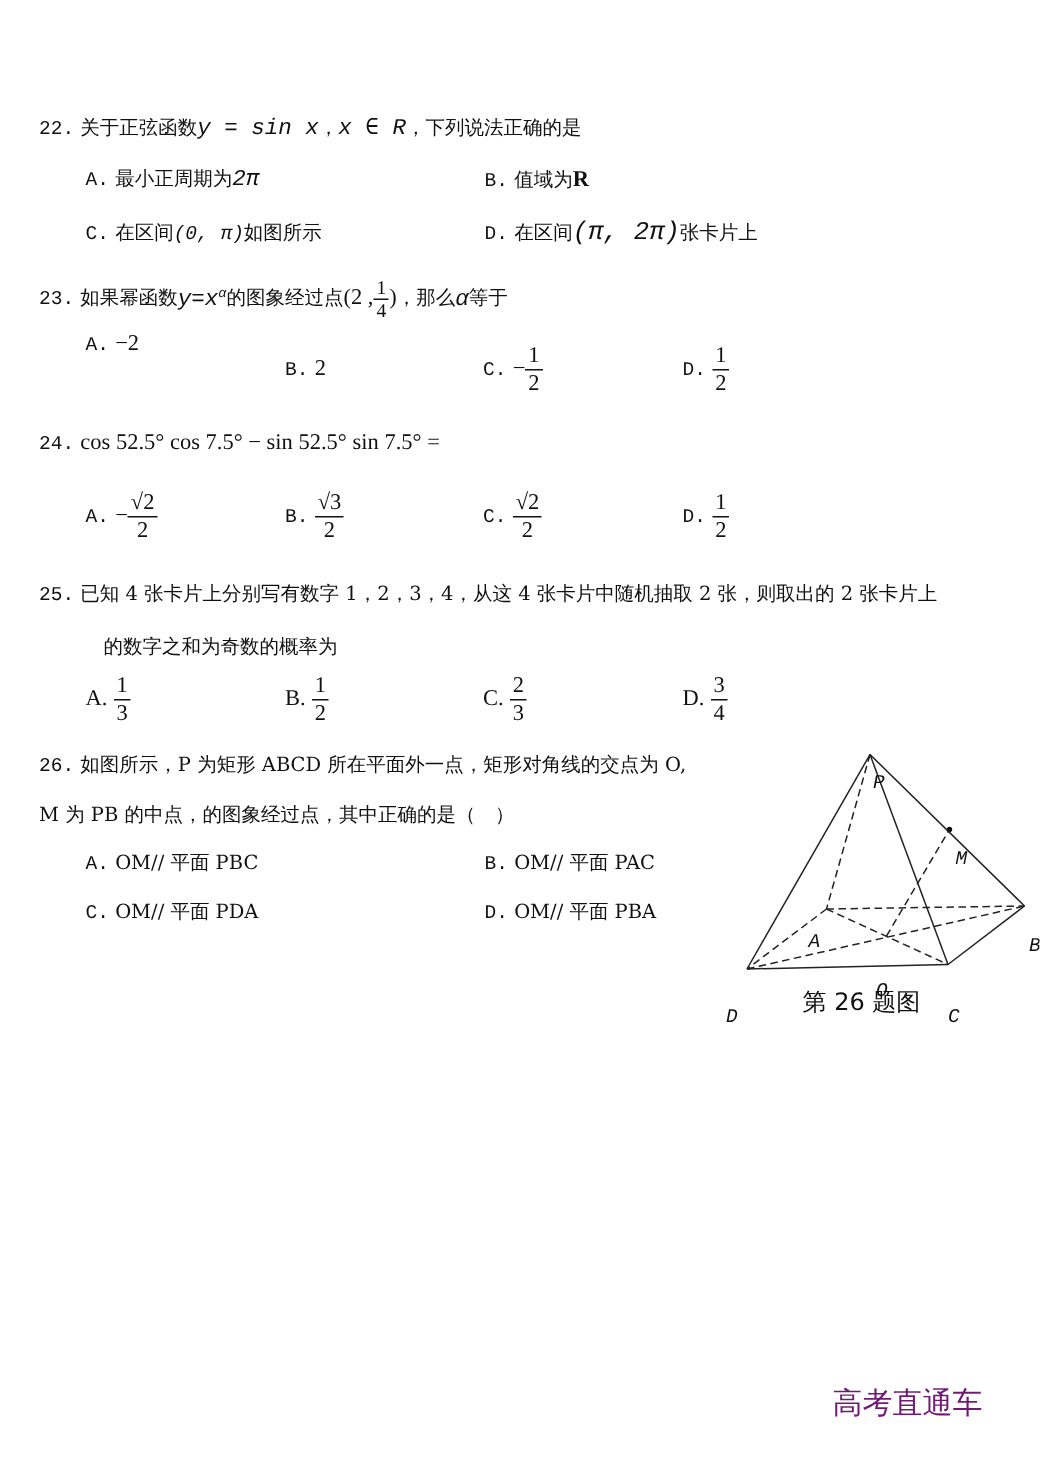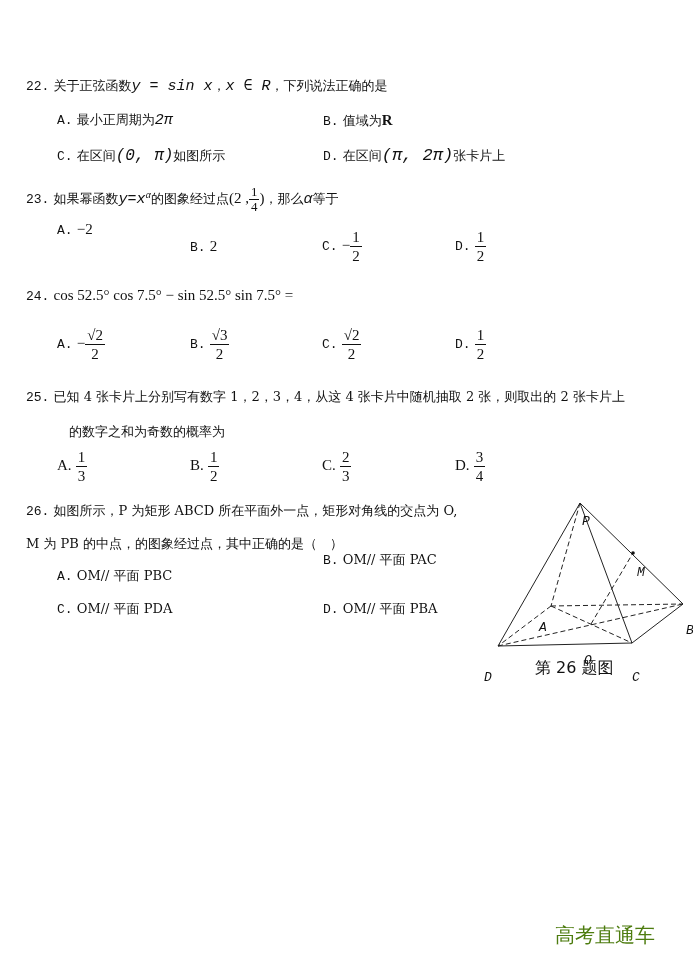--- a/index.html
+++ b/index.html
@@ -5,42 +5,42 @@
   html, body { margin:0; padding:0; background:#fff; }
   body { width:693px; height:974px; position:relative; overflow:hidden; font-family:"DejaVu Serif","Liberation Serif",serif; color:#111; }
   .abs { position:absolute; white-space:nowrap; }
   .t { font-size:13px; line-height:16px; }
   .num { font-family:"Liberation Mono","DejaVu Sans Mono",monospace; font-size:13px; }
   .m { font-family:"Liberation Serif","DejaVu Serif",serif; font-size:15px; }
   .i { font-style:italic; font-family:Liberation Mono, monospace;margin-top:27px; }
   .frac { display:inline-flex; flex-direction:column; align-items:center; vertical-align:middle; font-family:"Liberation Serif",serif; font-size:15px; line-height:18px; }
   .frac .n { border-bottom:1px solid #111; padding:0 2px; }
   .frac .d { padding:0 2px; }
-  .wm { font-family:"DejaVu Sans",sans-serif; color:#4d7c0f; font-size:20px; }
+  .wm { font-family:"DejaVu Sans",sans-serif; color:#701a75; font-size:20px; }
   .cap { font-family:"DejaVu Sans","Liberation Sans",sans-serif; font-size:16px; }
   svg { position:absolute; left:0; top:0; }
 </style>
 </head>
 <body>
 
 <div class="abs t" style="left:26px;top:78px;">
   <span class="num">22.</span>
   <span>关于正弦函数</span><span class="m i">y = sin x</span><span>，</span><span class="m i">x ∈ R</span><span>，下列说法正确的是</span>
 </div>
 <div class="abs t" style="left:57px;top:112px;">
   <span class="num">A.</span>
   <span>最小正周期为</span><span class="m i">2π</span>
 </div>
 <div class="abs t" style="left:323px;top:112px;text-align:center;">
   <span class="num">B.</span>
   <span>值域为</span><b class="m">R</b>
 </div>
 <div class="abs t" style="left:57px;top:148px;">
   <span class="num">C.</span>
-  <span>在区间</span><span class="m i" style="font-size:16px">(0, π)</span><span>如图所示</span>
+  <span>在区间</span><span class="m i" style="font-size:13px">(0, π)</span><span>如图所示</span>
 </div>
 <div class="abs t" style="left:323px;top:148px;">
   <span class="num">D.</span>
   <span>在区间</span><span class="m i" style="font-size:17px">(π, 2π)</span><span>张卡片上</span>
 </div>
 
 <div class="abs t" style="left:26px;top:185px;">
   <span class="num">23.</span>
   <span>如果幂函数</span><span class="m i">y=x</span><sup class="i" style="font-size:9px">α</sup><span>的图象经过点</span><span class="m">(2 ,</span><span class="frac" style="font-size:13px;line-height:14px">
       <span class="n">1</span>
@@ -143,21 +143,21 @@
   <span class="num">26.</span>
   <span>如图所示，P 为矩形 ABCD 所在平面外一点，矩形对角线的交点为 O,</span>
 </div>
 <div class="abs t" style="left:26px;top:536px;">
   <span>M 为 PB 的中点，的图象经过点，其中正确的是（　）</span>
 </div>
 <div class="abs t" style="left:57px;top:568px;">
   <span class="num">A.</span>
   <span>OM// 平面 PBC</span>
 </div>
-<div class="abs t" style="left:323px;top:552px;">
+<div class="abs t" style="left:323px;top:568px;">
   <span class="num">B.</span>
   <span>OM// 平面 PAC</span>
 </div>
 <div class="abs t" style="left:57px;top:601px;">
   <span class="num">C.</span>
   <span>OM// 平面 PDA</span>
 </div>
 <div class="abs t" style="left:323px;top:601px;">
   <span class="num">D.</span>
   <span>OM// 平面 PBA</span>

